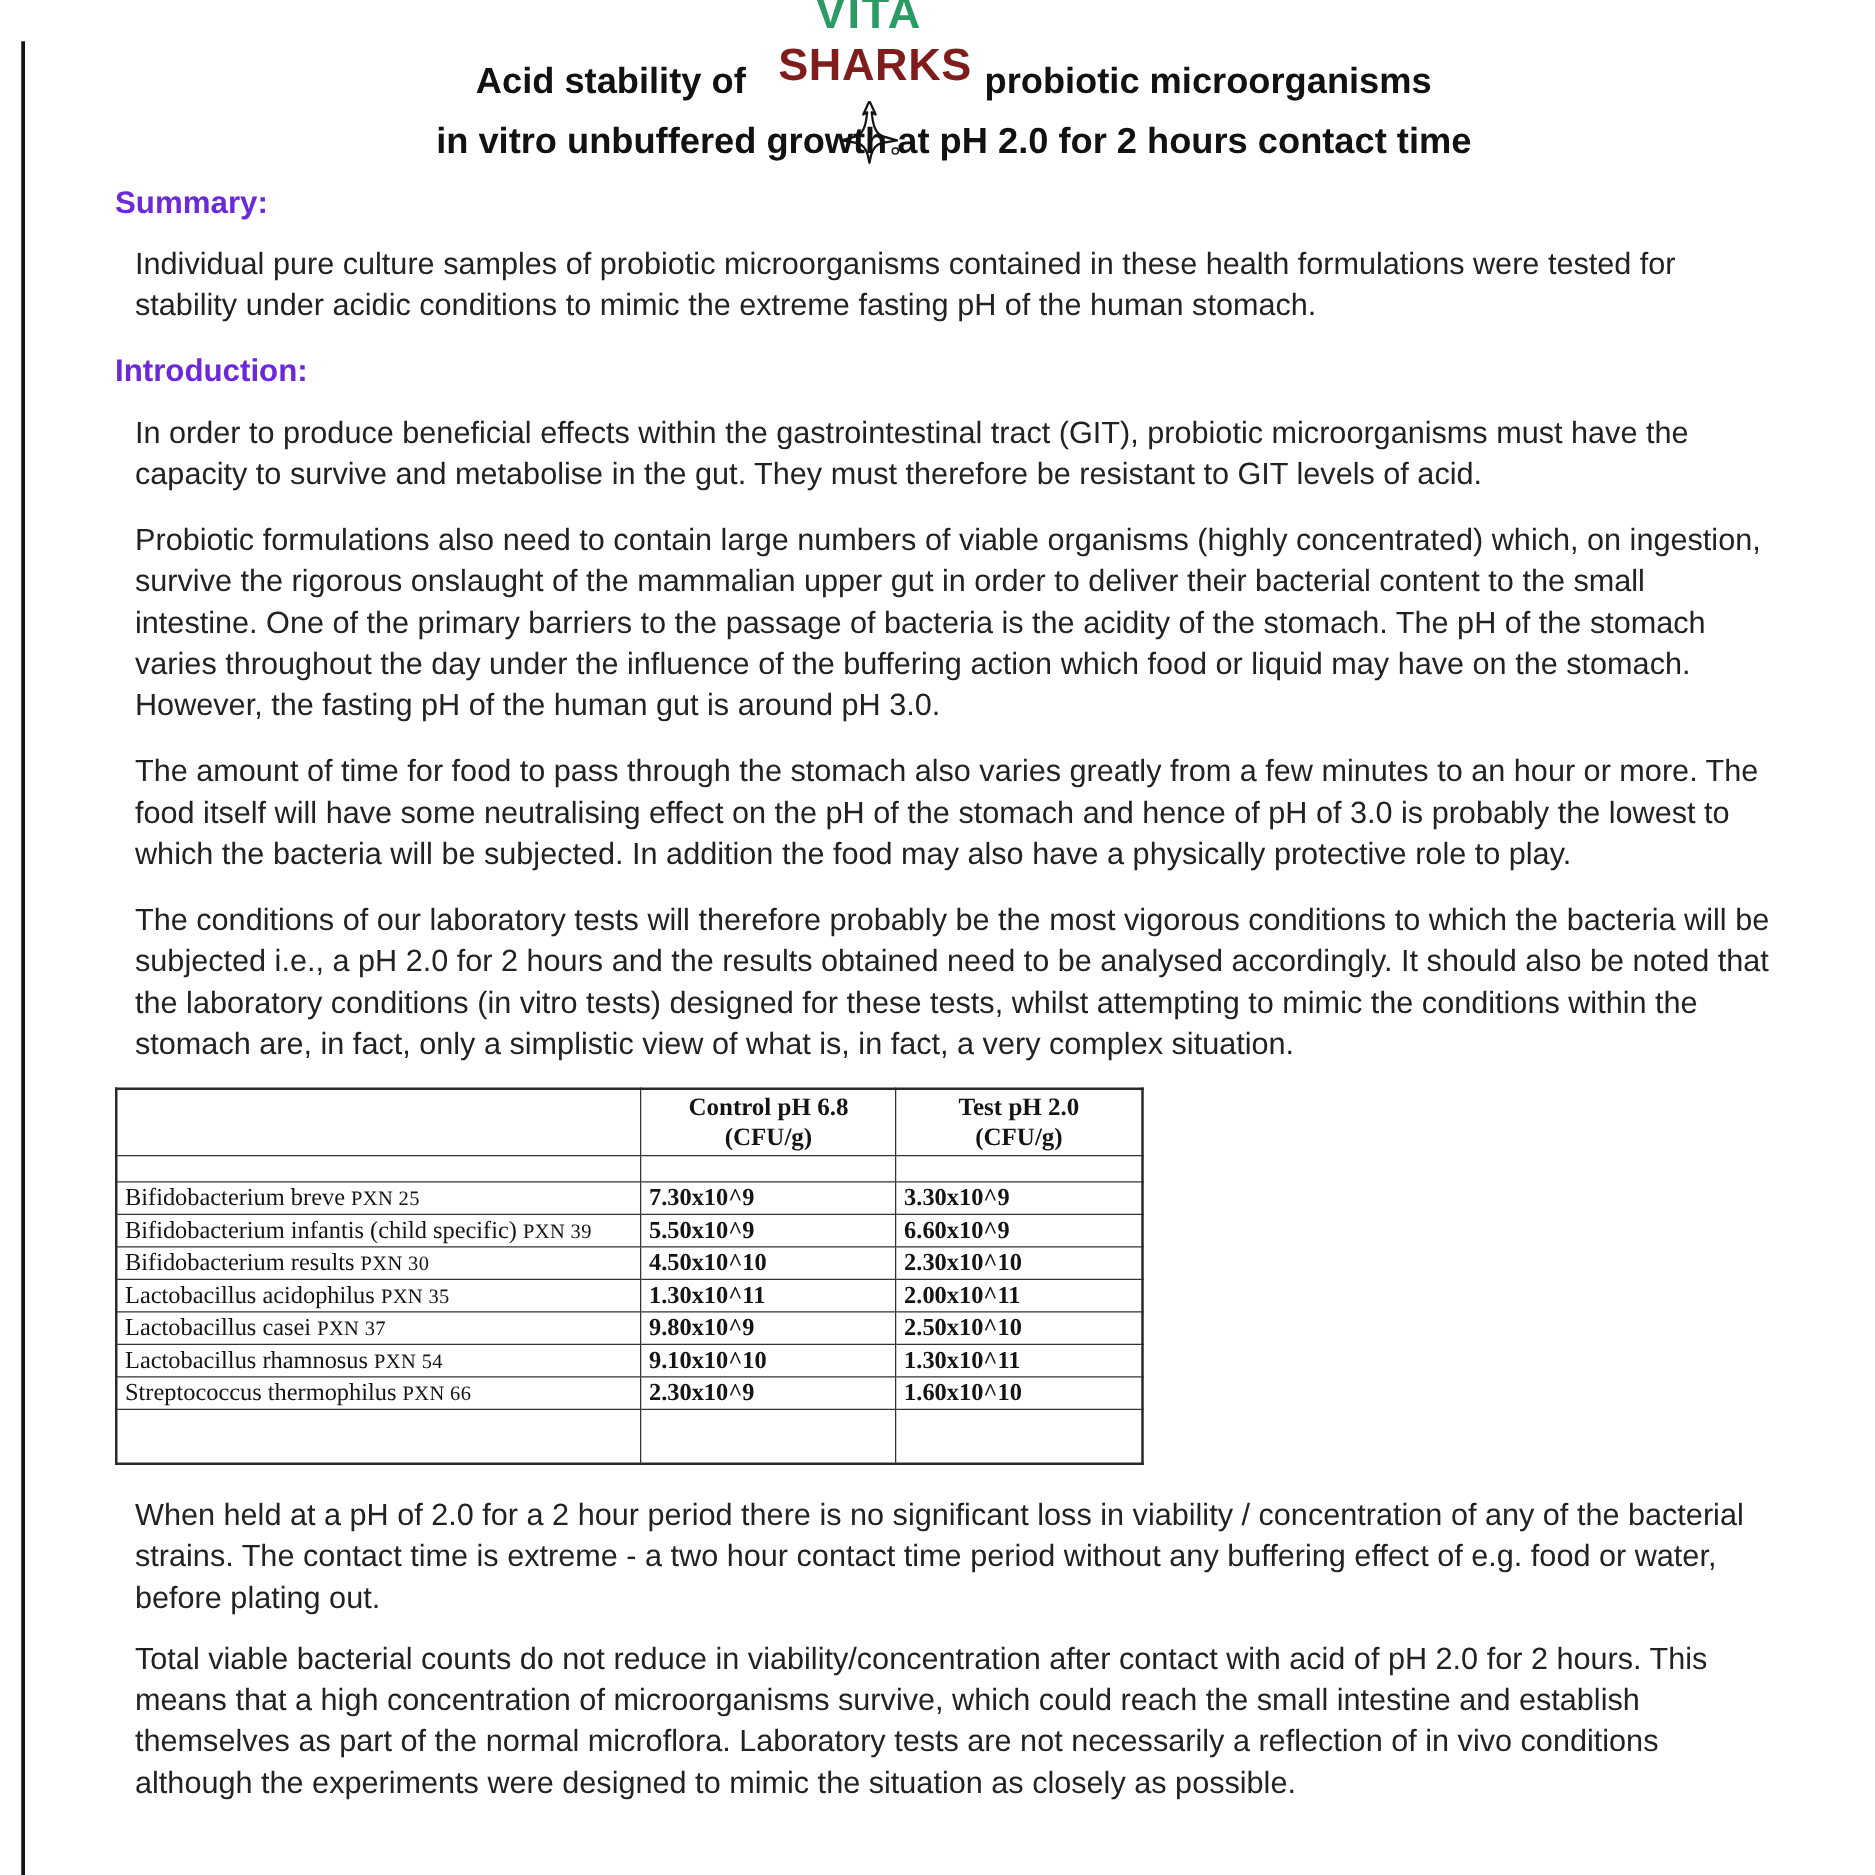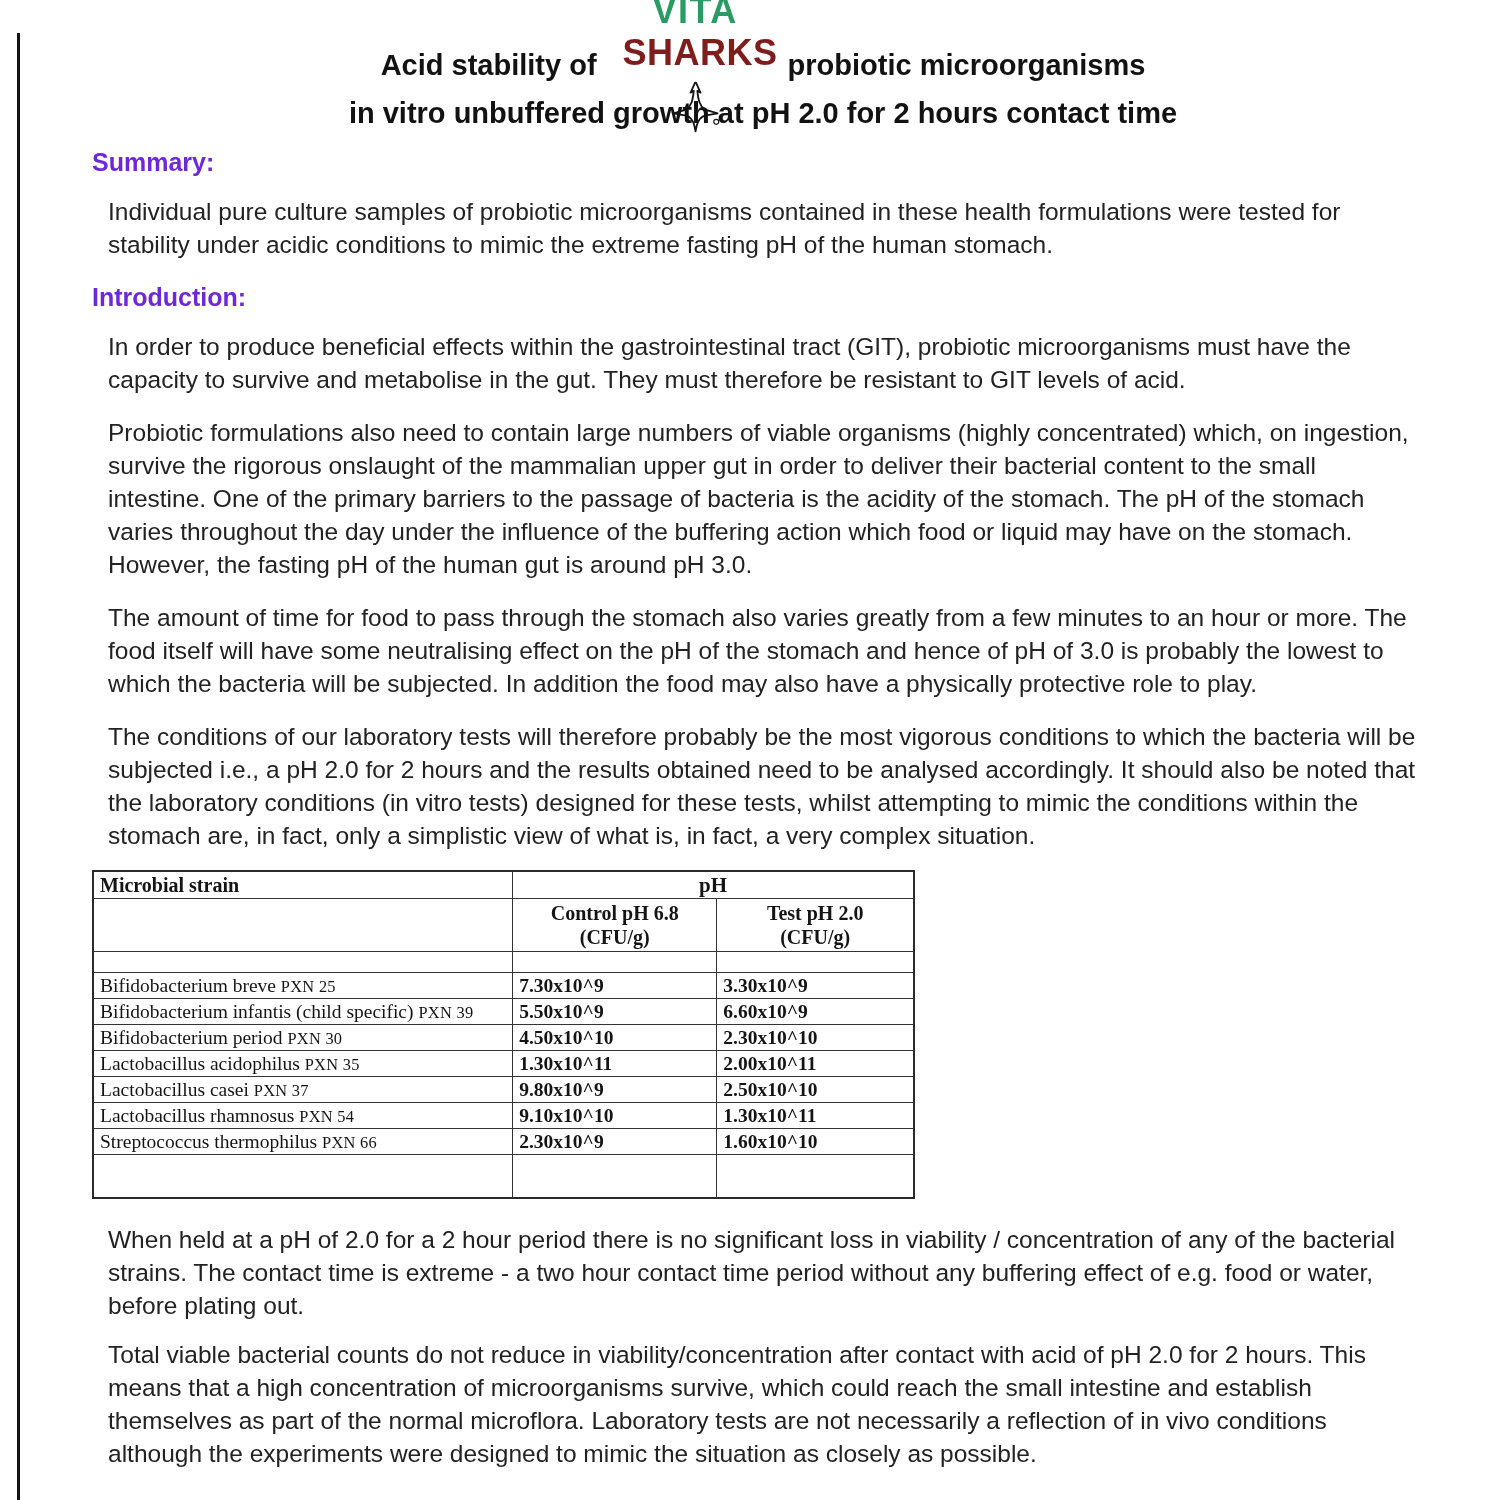--- a/index.html
+++ b/index.html
@@ -82,24 +82,20 @@
     <p class="para mt-para">The conditions of our laboratory tests will therefore probably be the most vigorous conditions to which the bacteria will be subjected i.e., a pH 2.0 for 2 hours and the results obtained need to be analysed accordingly. It should also be noted that the laboratory conditions (in vitro tests) designed for these tests, whilst attempting to mimic the conditions within the stomach are, in fact, only a simplistic view of what is, in fact, a very complex situation.</p>
 
     <table class="data-table">
       <colgroup>
         <col class="col-strain">
           <col class="col-control">
           <col class="col-test">
       </colgroup>
       <thead>
         <tr>
-          <th class="th-strain">Microbial strain</th>
-          <th class="th-ph" colspan="2">pH</th>
-        </tr>
-        <tr>
           <th class="th-strain"></th>
           <th class="th-sub">
             <div>Control pH 6.8</div>
             <div>(CFU/g)</div>
           </th>
           <th class="th-sub">
             <div>Test pH 2.0</div>
             <div>(CFU/g)</div>
           </th>
         </tr>
@@ -114,21 +110,21 @@
           <td class="cell-strain"><span>Bifidobacterium breve</span> <span class="pxn">PXN 25</span></td>
           <td class="cell-val">7.30x10^9</td>
           <td class="cell-val">3.30x10^9</td>
         </tr>
         <tr>
           <td class="cell-strain"><span>Bifidobacterium infantis (child specific)</span> <span class="pxn">PXN 39</span></td>
           <td class="cell-val">5.50x10^9</td>
           <td class="cell-val">6.60x10^9</td>
         </tr>
         <tr>
-          <td class="cell-strain"><span>Bifidobacterium period</span> <span class="pxn">PXN 30</span></td>
+          <td class="cell-strain"><span>Bifidobacterium results</span> <span class="pxn">PXN 30</span></td>
           <td class="cell-val">4.50x10^10</td>
           <td class="cell-val">2.30x10^10</td>
         </tr>
         <tr>
           <td class="cell-strain"><span>Lactobacillus acidophilus</span> <span class="pxn">PXN 35</span></td>
           <td class="cell-val">1.30x10^11</td>
           <td class="cell-val">2.00x10^11</td>
         </tr>
         <tr>
           <td class="cell-strain"><span>Lactobacillus casei</span> <span class="pxn">PXN 37</span></td>

